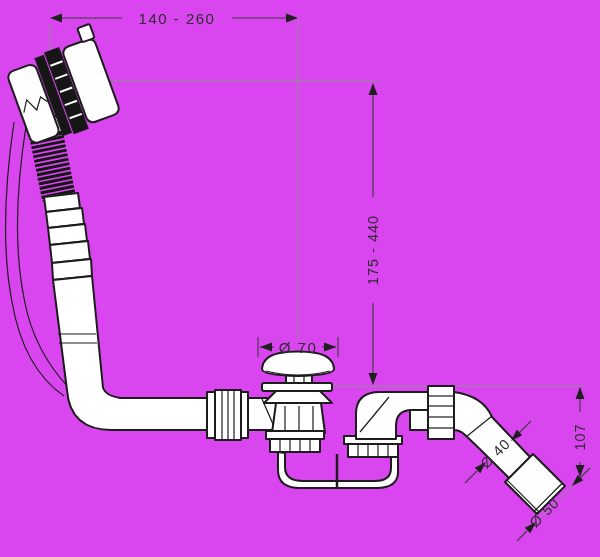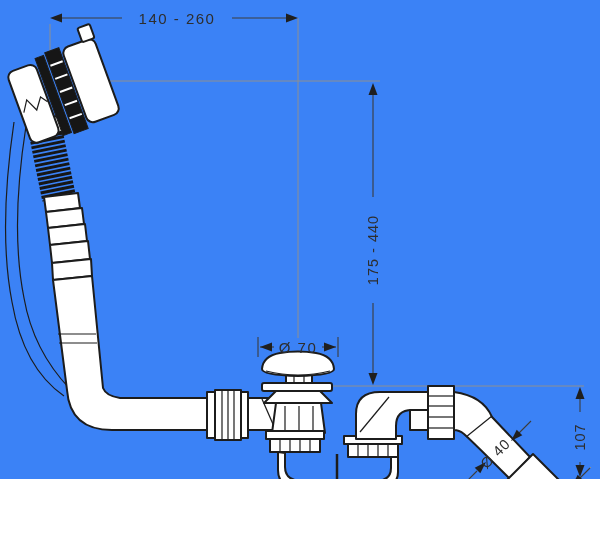--- a/index.html
+++ b/index.html
@@ -1,16 +1,16 @@
 <!DOCTYPE html>
 <html><head>
 <meta charset="utf-8">
 <style>
   html,body{margin:0;padding:0;background:#ffffff;}
-  .stage{width:600px;height:479px;background:#3b82f6;position:relative;overflow:hidden;
+  .stage{width:600px;height:557px;background:#d946ef;position:relative;overflow:hidden;
          font-family:"Liberation Sans",sans-serif;}
   svg{display:block;}
   .dim-text{font-family:"Liberation Sans",sans-serif;font-size:15px;fill:#2e2e2e;letter-spacing:1.5px;}
   .dim-text-sm{font-family:"Liberation Sans",sans-serif;font-size:14.5px;fill:#2e2e2e;letter-spacing:1px;}
   .mainfill{stroke:#1c1c1c;stroke-width:2;fill:#ffffff;stroke-linejoin:round;}
   .thin{stroke:#1c1c1c;stroke-width:1.2;fill:none;}
   .ext{stroke:#8f8f8f;stroke-width:1;fill:none;}
   .dimline{stroke:#3c3c3c;stroke-width:1.1;fill:none;}
   .arrow{fill:#1f1f1f;stroke:none;}
   .ribwhite{stroke:#ffffff;stroke-width:2;fill:none;}

